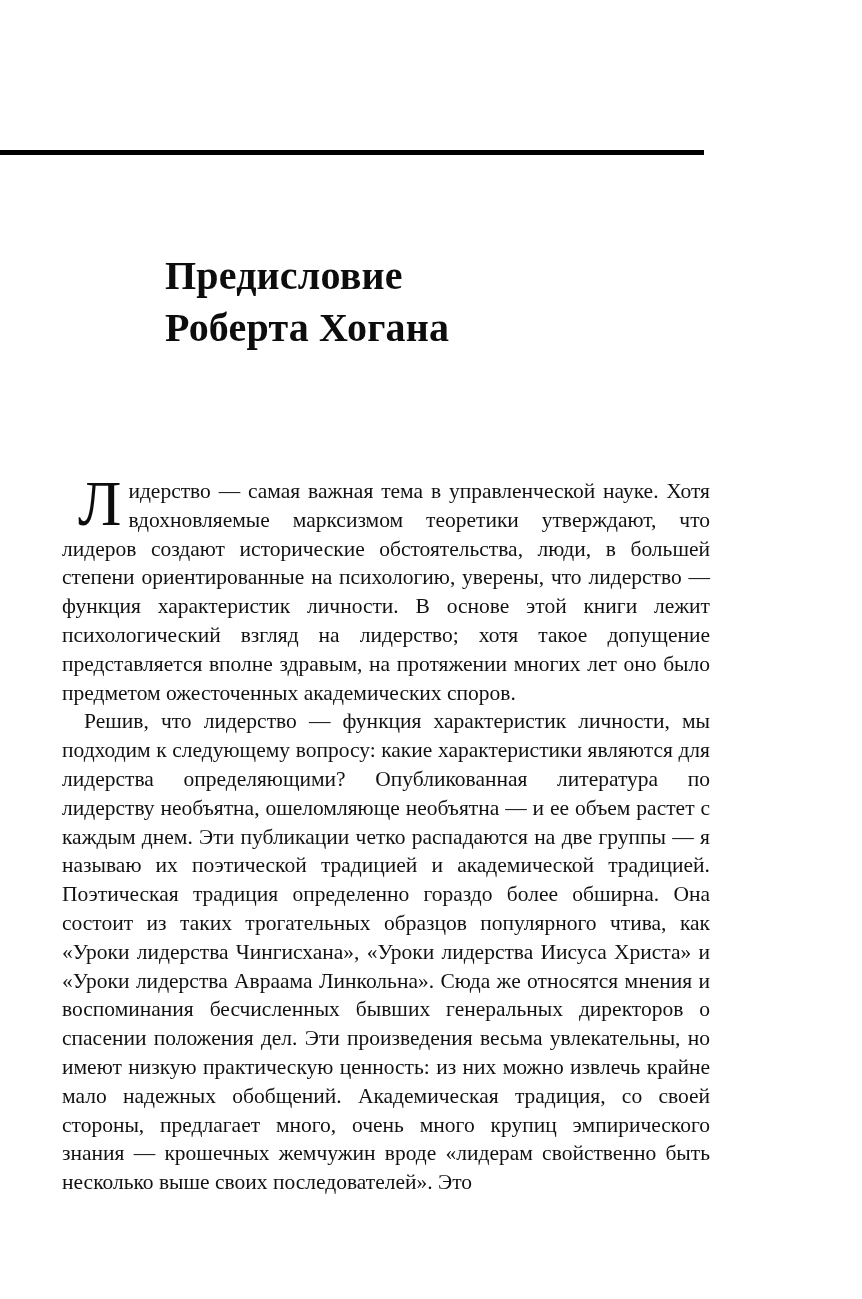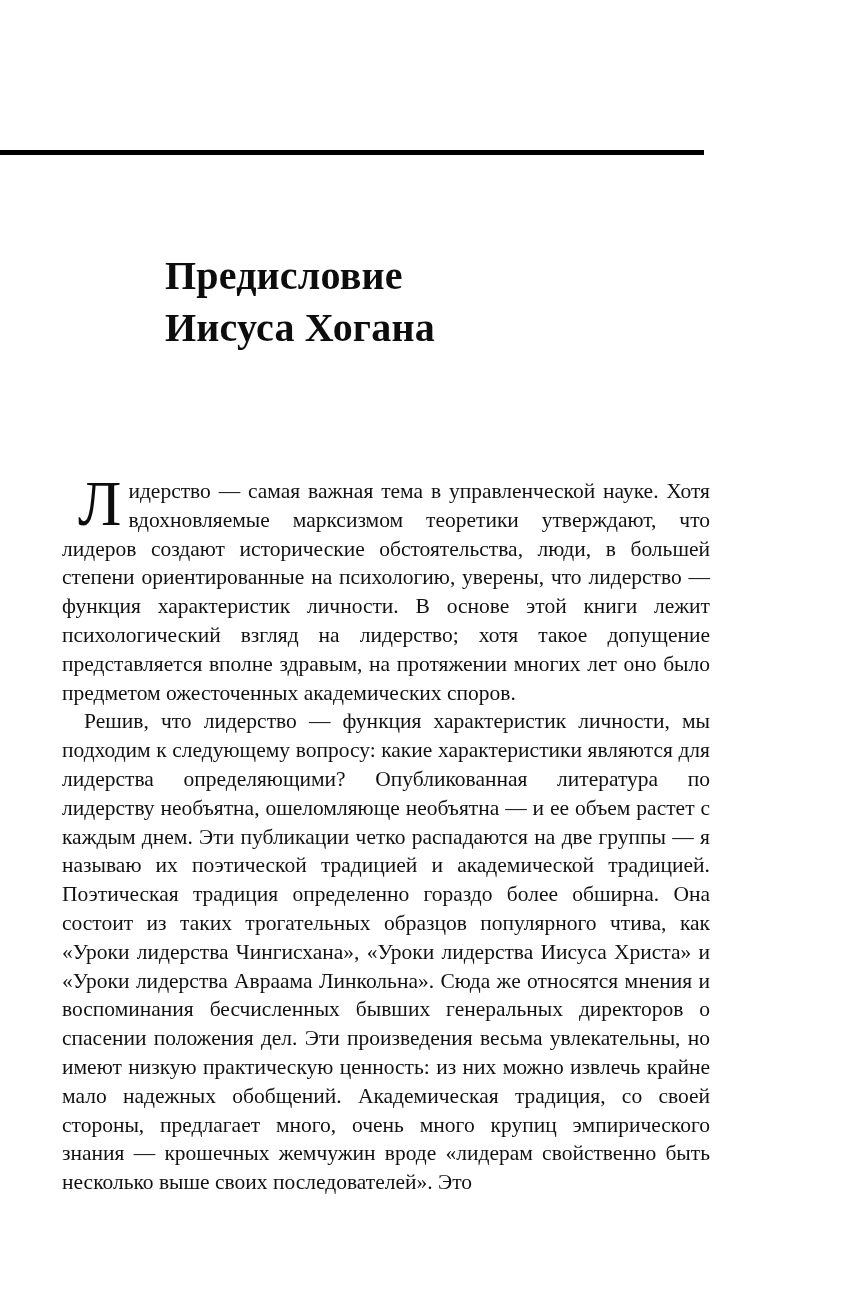--- a/index.html
+++ b/index.html
@@ -64,21 +64,21 @@
 </style>
 </head>
 <body>
 
 <div class="page">
 
   <div class="top-rule"></div>
 
   <h1 class="chapter-title">
     <span>Предисловие</span><br>
-    <span>Иисуса Хогана</span>
+    <span>Роберта Хогана</span>
   </h1>
 
   <div class="body-text">
     <p class="paragraph-first">
       <span class="dropcap">Л</span><span>идерство — самая важная тема в управленческой науке. Хотя вдохновляемые марксизмом теоретики утверждают, что лидеров создают исторические обстоятельства, люди, в большей степени ориентированные на психологию, уверены, что лидерство — функция характеристик личности. В основе этой книги лежит психологический взгляд на лидерство; хотя такое допущение представляется вполне здравым, на протяжении многих лет оно было предметом ожесточенных академических споров.</span>
     </p>
     <p class="paragraph-indent">Решив, что лидерство — функция характеристик личности, мы подходим к следующему вопросу: какие характеристики являются для лидерства определяющими? Опубликованная литература по лидерству необъятна, ошеломляюще необъятна — и ее объем растет с каждым днем. Эти публикации четко распадаются на две группы — я называю их поэтической традицией и академической традицией. Поэтическая традиция определенно гораздо более обширна. Она состоит из таких трогательных образцов популярного чтива, как «Уроки лидерства Чингисхана», «Уроки лидерства Иисуса Христа» и «Уроки лидерства Авраама Линкольна». Сюда же относятся мнения и воспоминания бесчисленных бывших генеральных директоров о спасении положения дел. Эти произведения весьма увлекательны, но имеют низкую практическую ценность: из них можно извлечь крайне мало надежных обобщений. Академическая традиция, со своей стороны, предлагает много, очень много крупиц эмпирического знания — крошечных жемчужин вроде «лидерам свойственно быть несколько выше своих последователей». Это</p>
   </div>
 
 </div>

